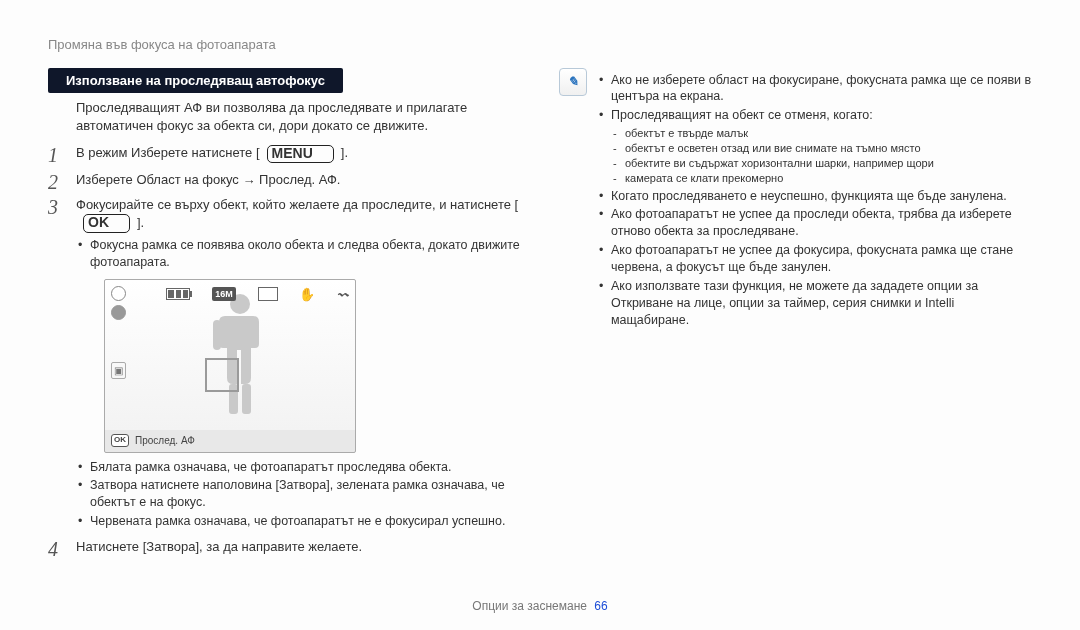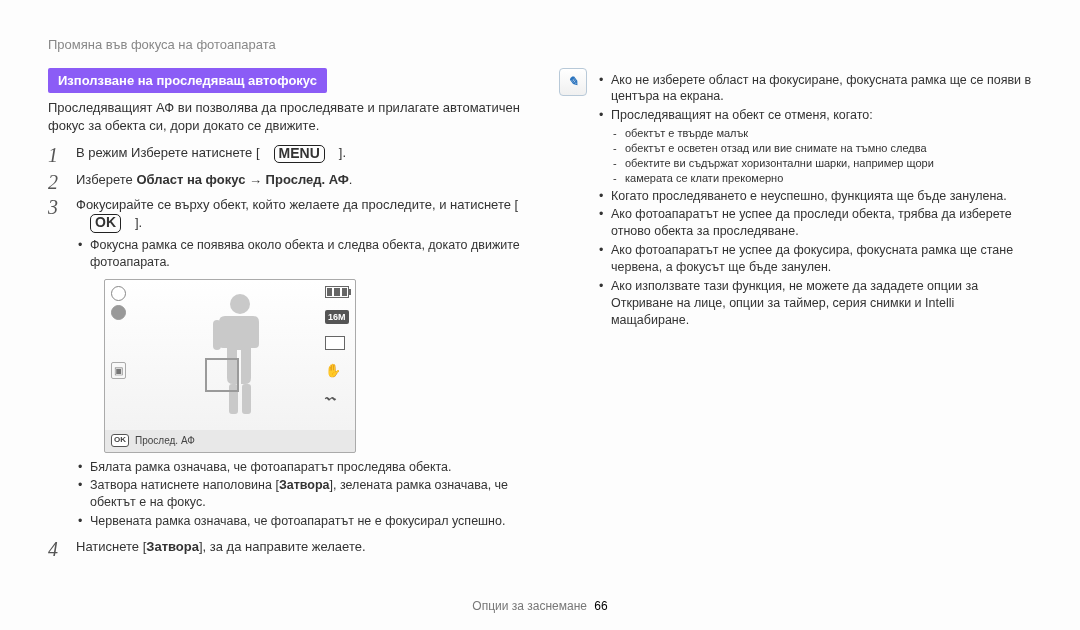--- a/index.html
+++ b/index.html
@@ -26,30 +26,31 @@
     margin-bottom: 14px;
   }
   .columns {
     display: flex;
     gap: 38px;
   }
   .col {
     flex: 1 1 0;
   }
   .section-header {
-    background: #8b5cf6;
+    background: #0f172a;
     color: #fff;
     font-weight: 600;
-    padding: 4px 10px;
+    padding: 4px 18px;
     border-radius: 2px;
     display: inline-block;
     margin-bottom: 6px;
   }
   .intro {
     margin-bottom: 10px;
+    margin-left: 28px;
   }
   ol.steps {
     list-style: none;
     padding: 0;
     margin: 0;
     counter-reset: step;
   }
   ol.steps > li {
     counter-increment: step;
     position: relative;
@@ -63,29 +64,29 @@
     top: -2px;
     font-family: Georgia, "Times New Roman", serif;
     font-style: italic;
     font-size: 20px;
     color: #555;
   }
   .btn-pill {
     display: inline-block;
     border: 1.5px solid #222;
     border-radius: 5px;
-    padding: 0px 4px 1px 4px;
+    padding: 0px 20px 1px 4px;
     font-family: Arial, sans-serif;
     font-weight: 700;
     font-size: 14px;
-    margin: 0 14px;
+    margin: 0 7px;
     vertical-align: middle;
     line-height: 1.1;
   }
-  .bold { font-weight: 700; }
+  .bold { font-weight: 400; }
   .sub-bullets {
     list-style: none;
     padding-left: 0;
     margin: 4px 0 8px 0;
   }
   .sub-bullets > li {
     position: relative;
     padding-left: 14px;
     margin-bottom: 2px;
     font-size: 12.5px;
@@ -169,23 +170,23 @@
     color:#777;
     border:1px solid #aaa;
     padding:1px 2px;
     border-radius:2px;
   }
   .lcd .right-stack {
     position: absolute;
     right: 6px;
     top: 6px;
     display: flex;
-    flex-direction: column;
-    align-items: flex-start;
-    gap: 12px;
+    flex-direction: row;
+    align-items: center;
+    gap: 22px;
     color:#555;
   }
   .lcd .batt {
     width: 22px; height: 10px; border:1px solid #666; position:relative;
   }
   .lcd .batt::after{
     content:""; position:absolute; right:-3px; top:2px; width:2px; height:6px; background:#666;
   }
   .lcd .batt .cells{ display:flex; height:100%;}
   .lcd .batt .cells > div{ flex:1; background:#666; margin:1px;}
@@ -238,21 +239,21 @@
   }
   .info-content .sub-bullets > li { font-size: 12.5px; }
 
   .footer {
     position: absolute;
     left: 0; right: 0; bottom: 16px;
     text-align: center;
     font-size: 12px;
     color: #777;
   }
-  .footer .pnum { color:#000000; font-weight:400; margin-left:4px;}
+  .footer .pnum { color:#1d4ed8; font-weight:400; margin-left:4px;}
 </style>
 </head>
 <body>
 
 <div class="page">
 
   <div class="breadcrumb">Промяна във фокуса на фотоапарата</div>
 
   <div class="columns">
 
@@ -339,21 +340,21 @@
     <div class="col">
       <div class="info-box">
         <div class="info-icon">✎</div>
         <div class="info-content">
           <ul class="sub-bullets">
             <li>Ако не изберете област на фокусиране, фокусната рамка ще се появи в центъра на екрана.</li>
             <li>
               <span>Проследяващият на обект се отменя, когато:</span>
               <ul class="dash-list">
                 <li>обектът е твърде малък</li>
-                <li>обектът е осветен отзад или вие снимате на тъмно следва</li>
+                <li>обектът е осветен отзад или вие снимате на тъмно място</li>
                 <li>обектите ви съдържат хоризонтални шарки, например щори</li>
                 <li>камерата се клати прекомерно</li>
               </ul>
             </li>
             <li>Когато проследяването е неуспешно, функцията ще бъде занулена.</li>
             <li>Ако фотоапаратът не успее да проследи обекта, трябва да изберете отново обекта за проследяване.</li>
             <li>Ако фотоапаратът не успее да фокусира, фокусната рамка ще стане червена, а фокусът ще бъде занулен.</li>
             <li>Ако използвате тази функция, не можете да зададете опции за Откриване на лице, опции за таймер, серия снимки и Intelli мащабиране.</li>
           </ul>
         </div>

